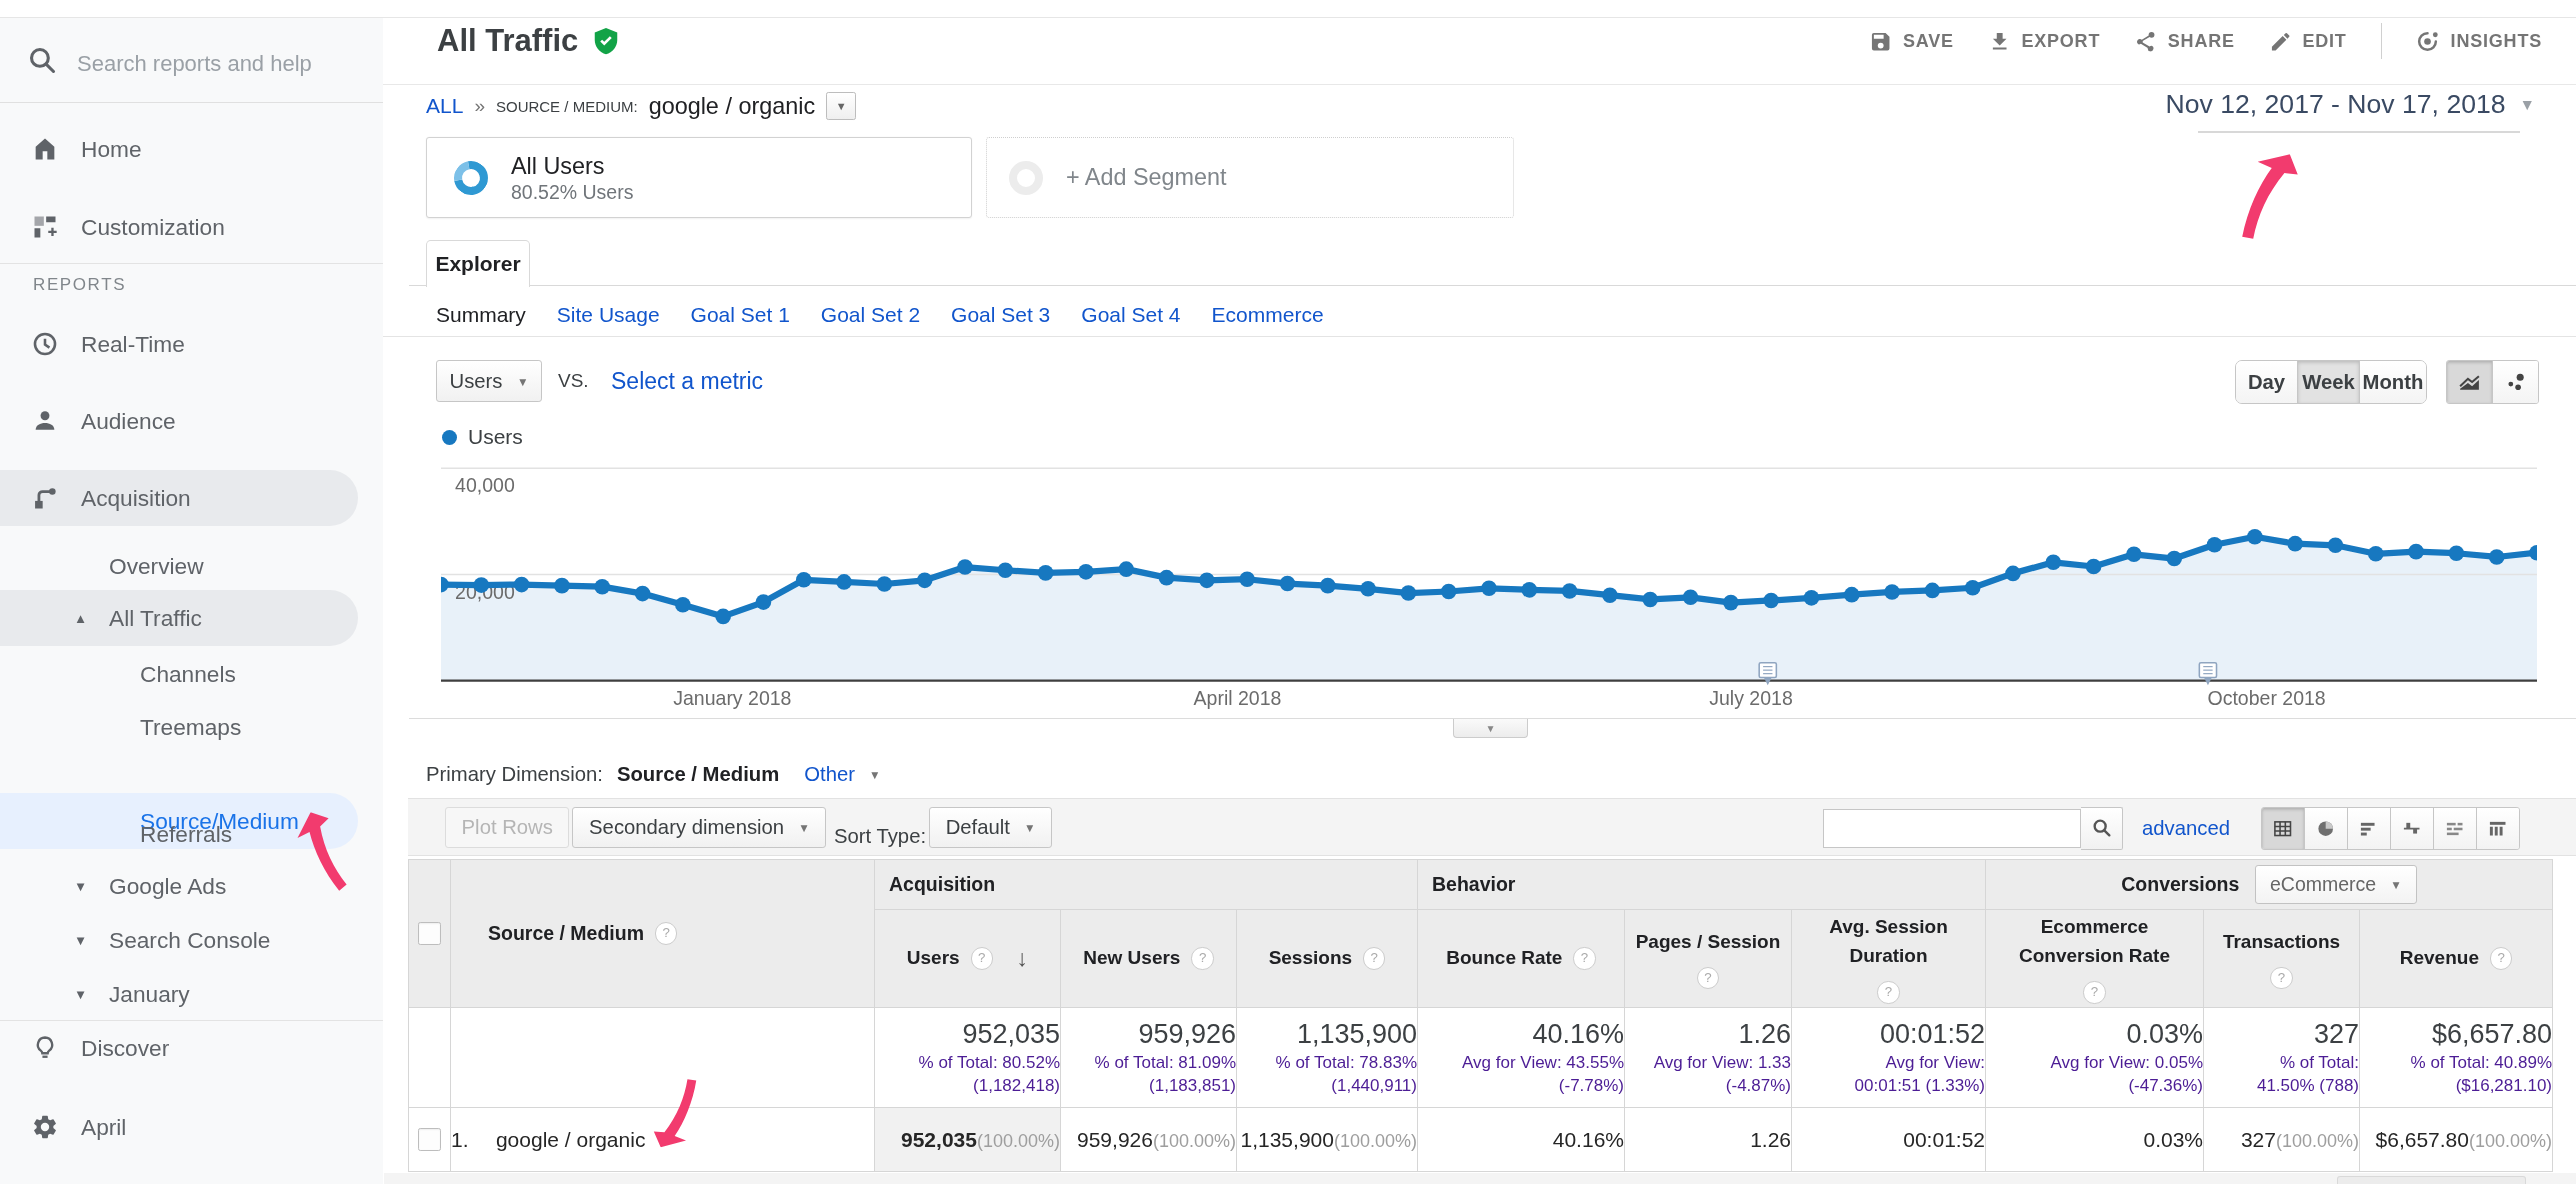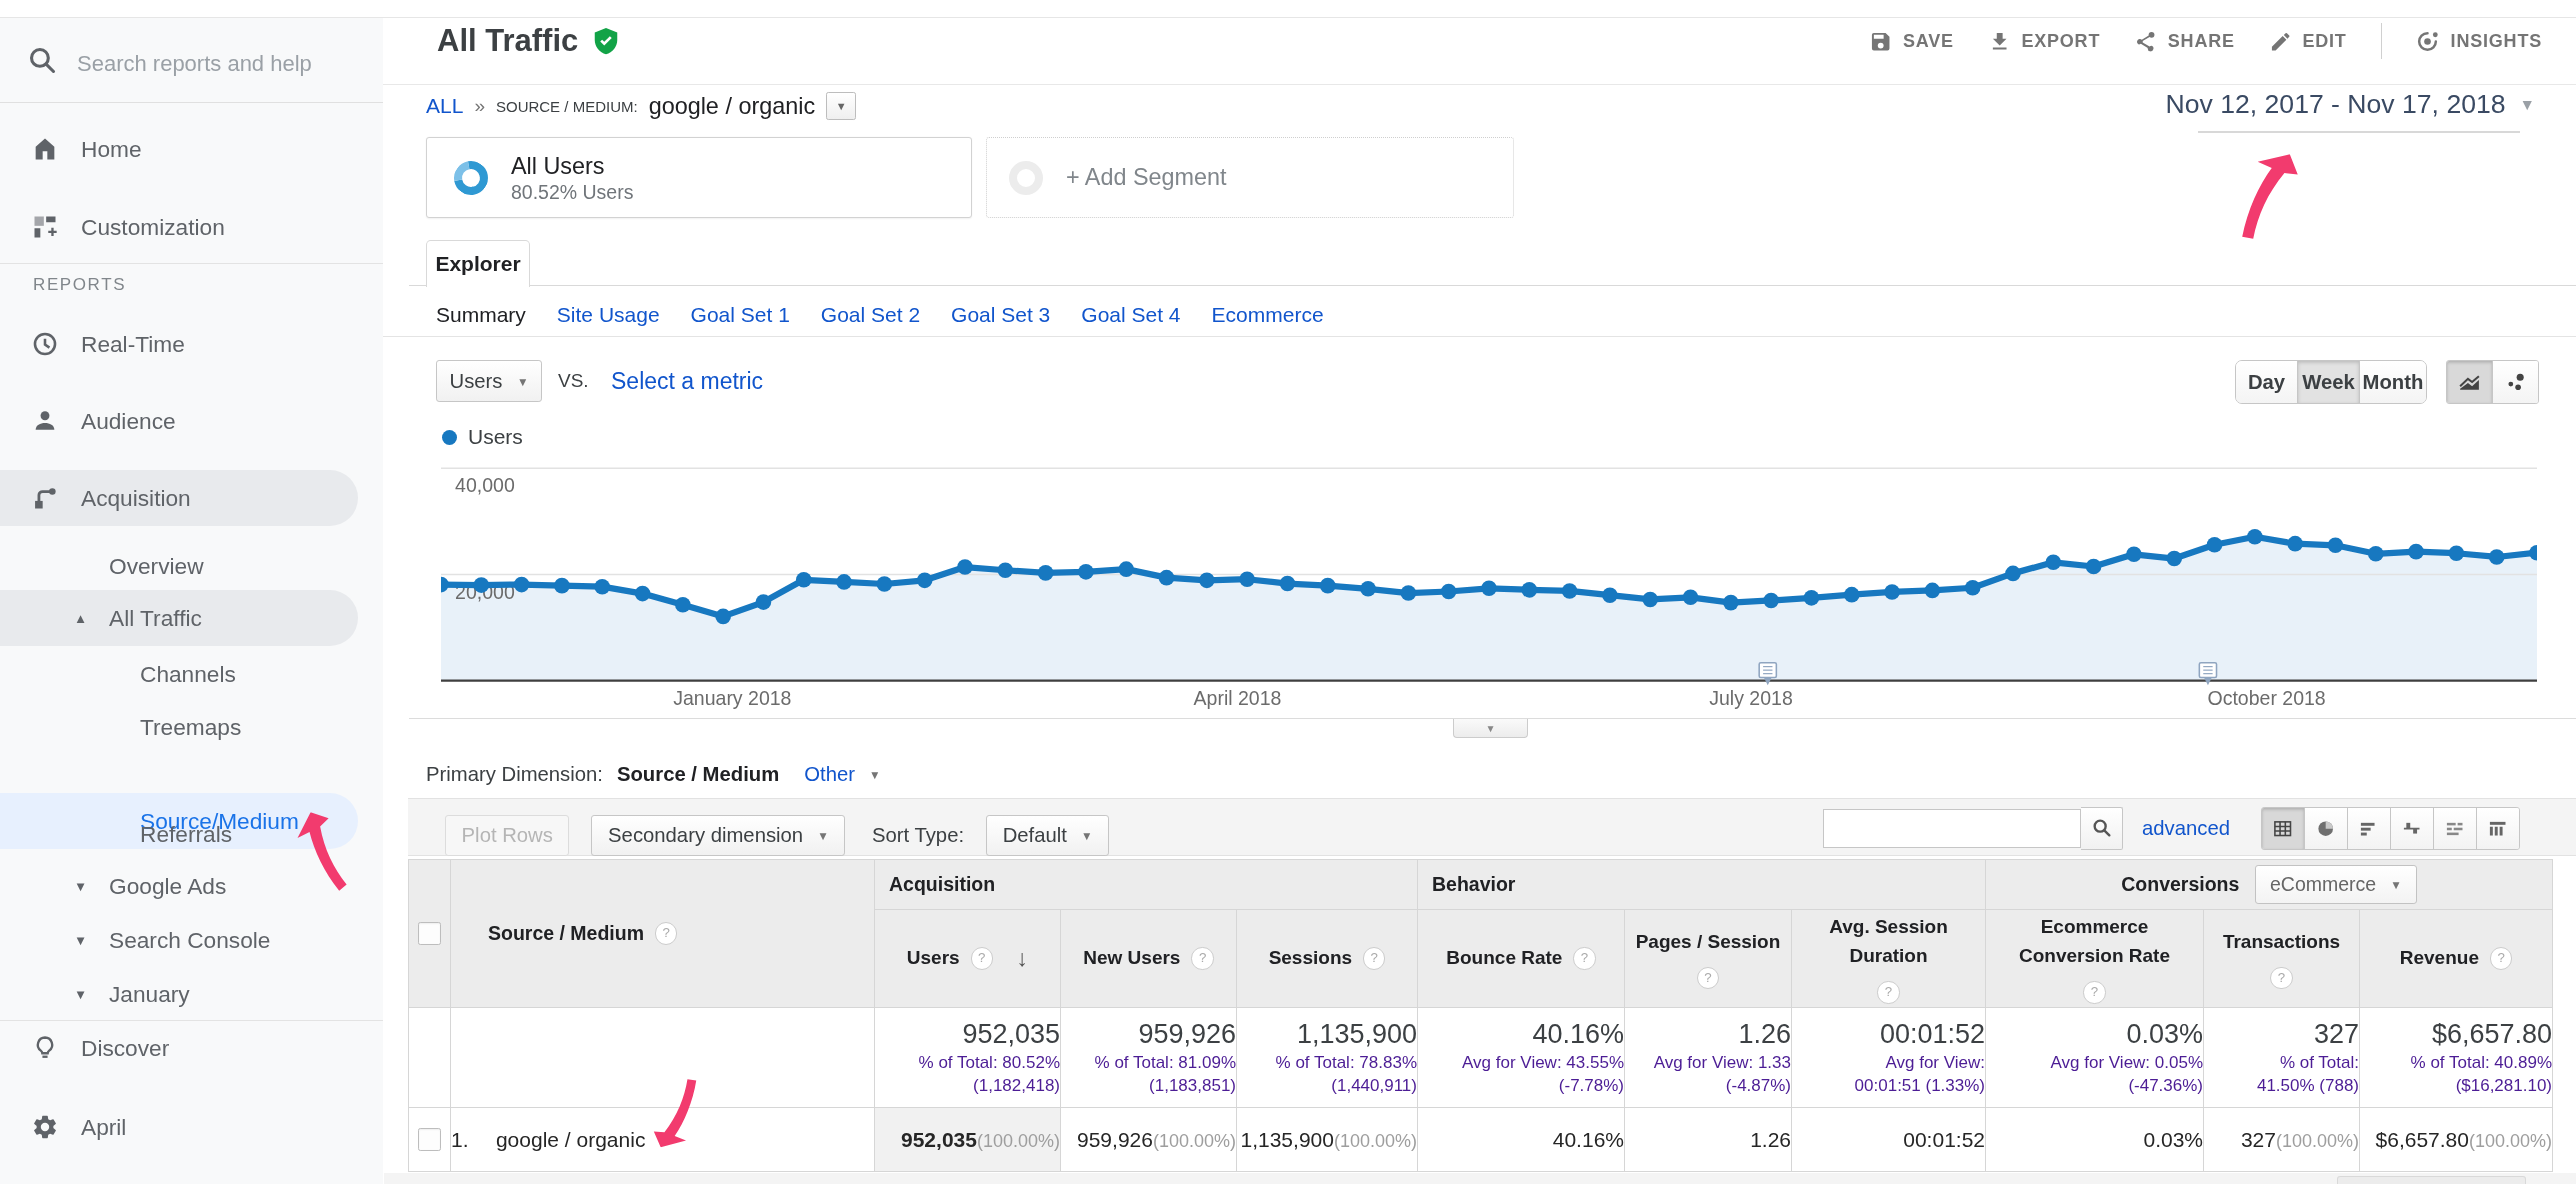--- a/index.html
+++ b/index.html
@@ -84,21 +84,21 @@
       border:0.8px solid #ccc;border-top:none;border-radius:0 0 3.9px 3.9px;display:flex;align-items:center;
       justify-content:center;font-size:10.2px;color:#888;cursor:pointer}
   
   #dim-bar{left:426px;top:759px;height:31px;gap:14px}
   #dim-label{font-size:20.3px}
   #dim-selected{font-size:20.3px;font-weight:700;color:#202124;cursor:pointer}
   #dim-other{font-size:20.3px;margin-left:11px}
   
   #toolbar{left:408px;top:798px;right:0;height:56px;background:#f4f4f4;
       border-top:0.8px solid #e2e2e2;border-bottom:0.8px solid #e2e2e2}
-  #toolbar-left{position:absolute;left:37px;top:16px;display:flex;align-items:center;gap:22px}
+  #toolbar-left{position:absolute;left:37px;top:8px;display:flex;align-items:flex-end;gap:3px}
   .tb-btn{height:41px;padding:0 15.6px;font-size:20.3px;display:inline-flex;align-items:center;gap:14px;box-sizing:border-box}
   .tb-btn.disabled{color:#b5b5b5;background:#f7f7f7;border-color:#dcdcdc;cursor:default}
   #sort-label{font-size:20.3px;color:#3c4043;margin-left:4.7px}
   #toolbar-right{position:absolute;right:56px;top:7.8px;display:flex;align-items:center}
   #table-search{width:258px;height:39px;border:0.8px solid #c6c6c6;background:#fff;outline:none;
       font-size:20.3px;padding:0 9.4px;box-sizing:border-box}
   #table-search-btn{width:41px;height:41px;border:0.8px solid #c6c6c6;border-left:none;border-radius:0 2.3px 2.3px 0;
       background:linear-gradient(#fff,#f1f1f1);display:flex;align-items:center;justify-content:center;cursor:pointer}
   #advanced-link{font-size:20.3px;margin:0 31px 0 19px}
   #view-icons{border:0.8px solid #c6c6c6;border-radius:3.1px;overflow:hidden;display:flex}

